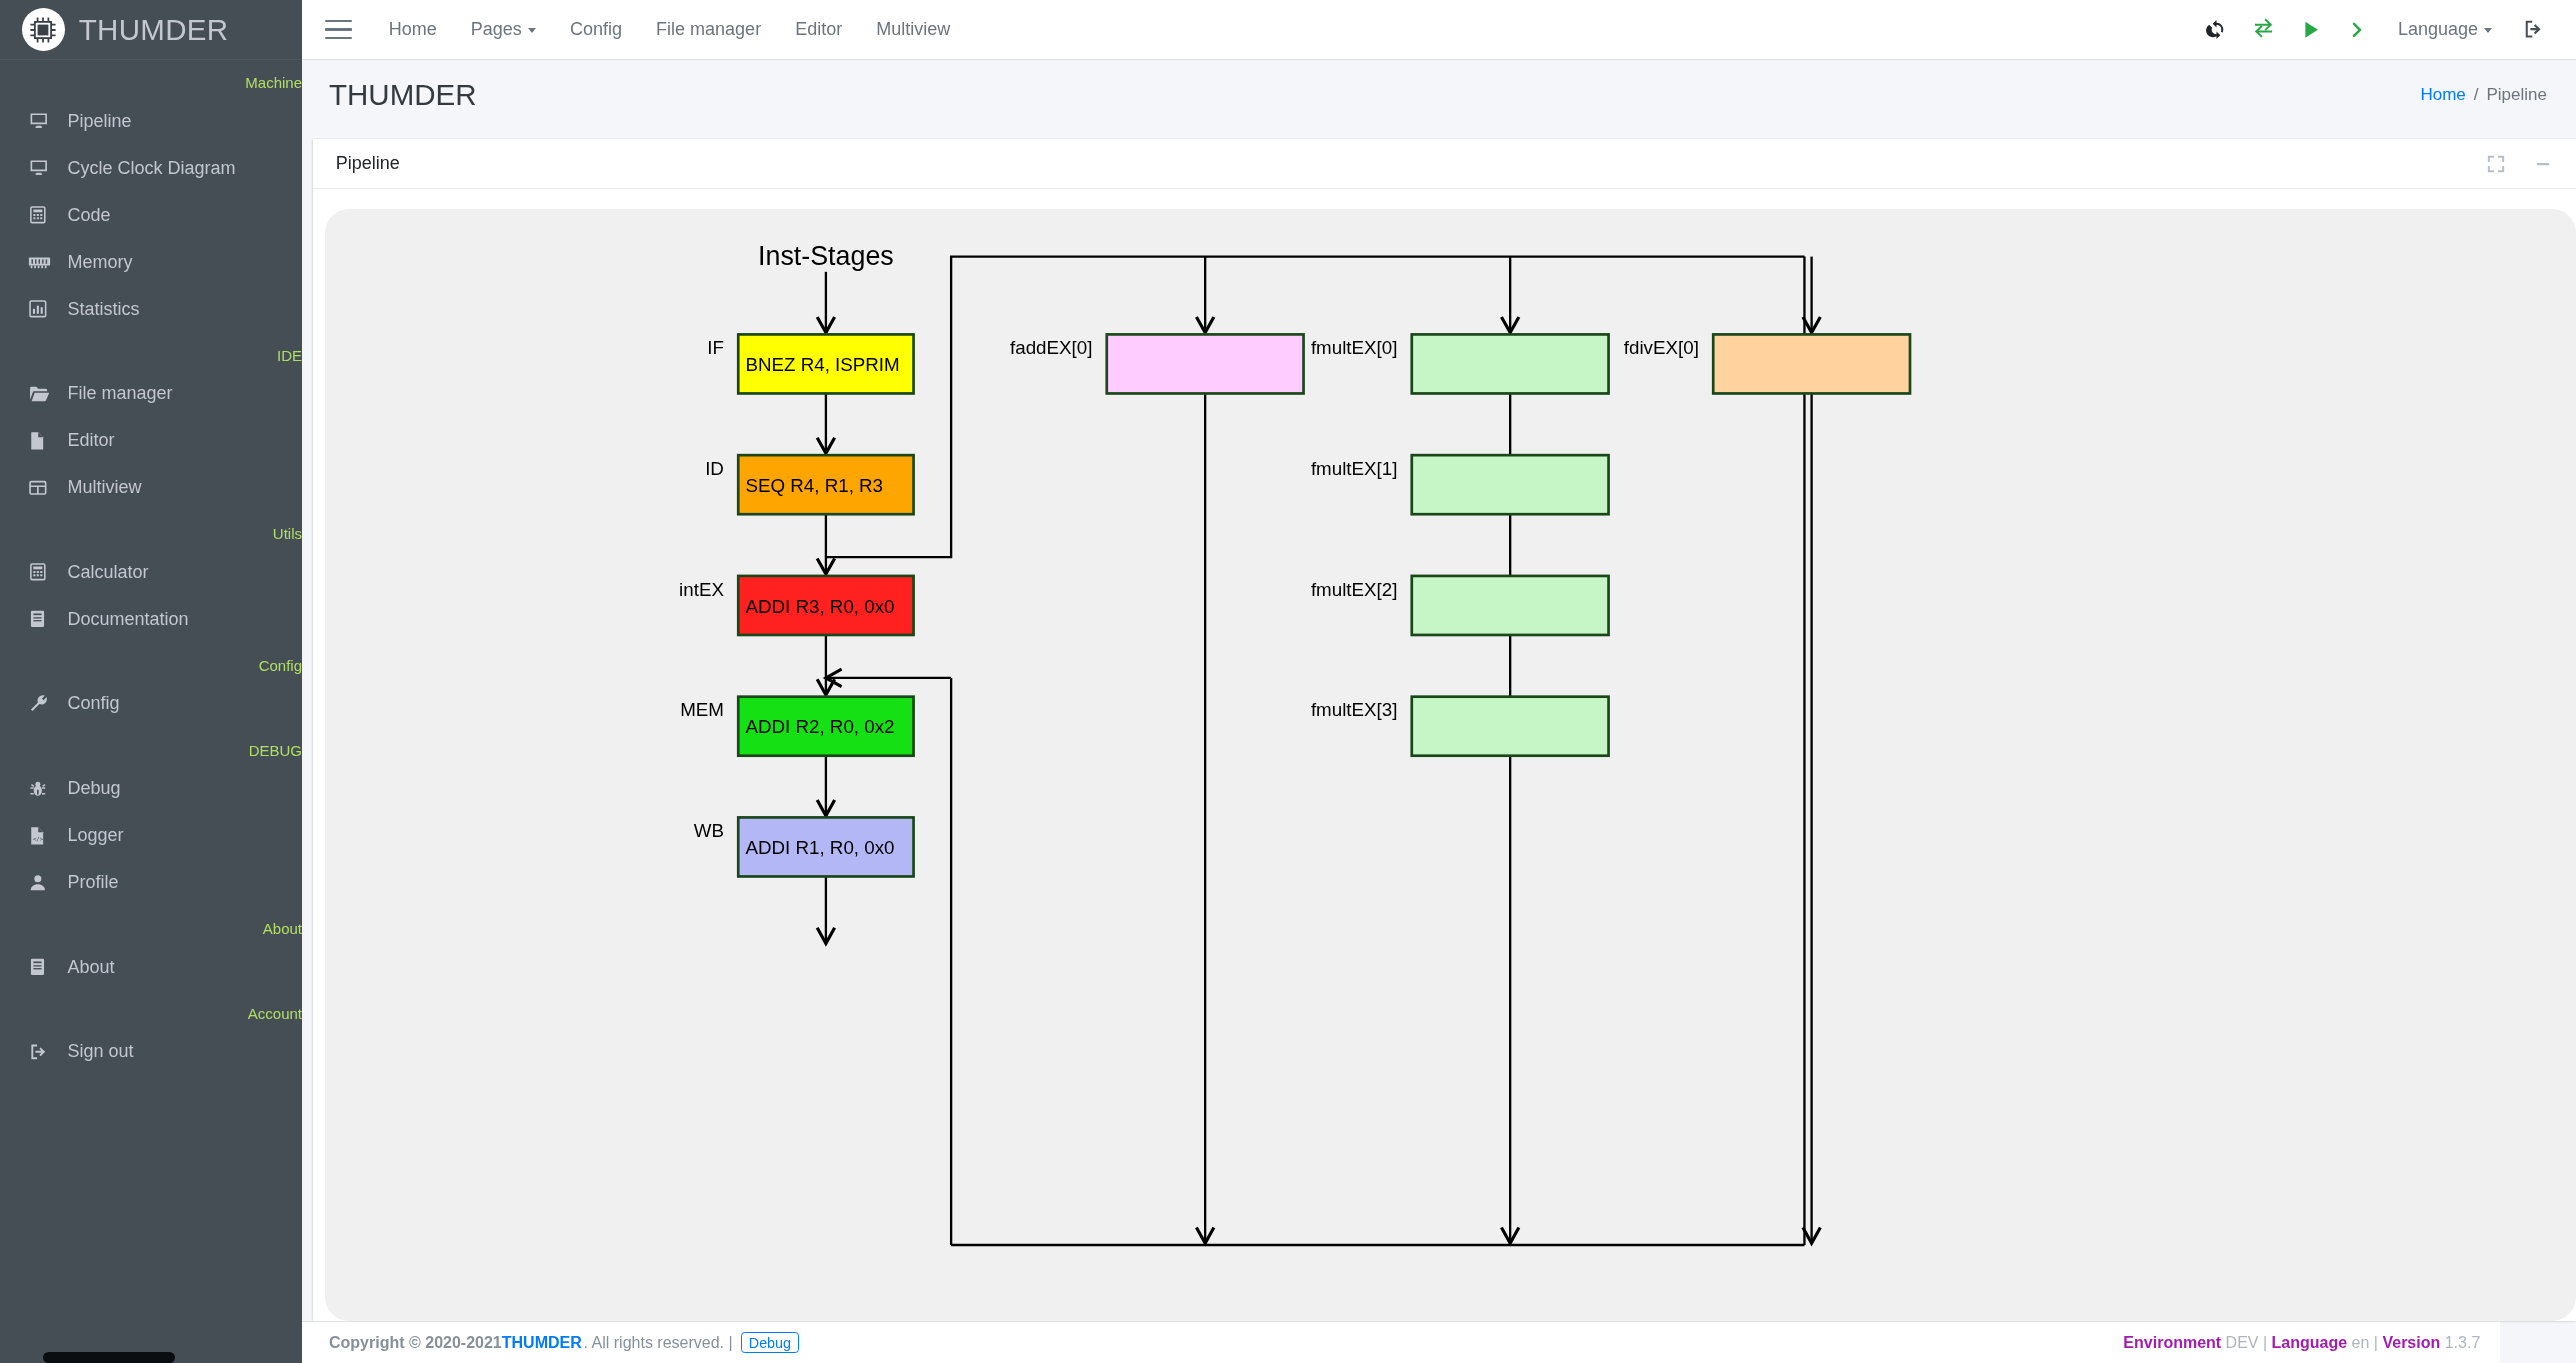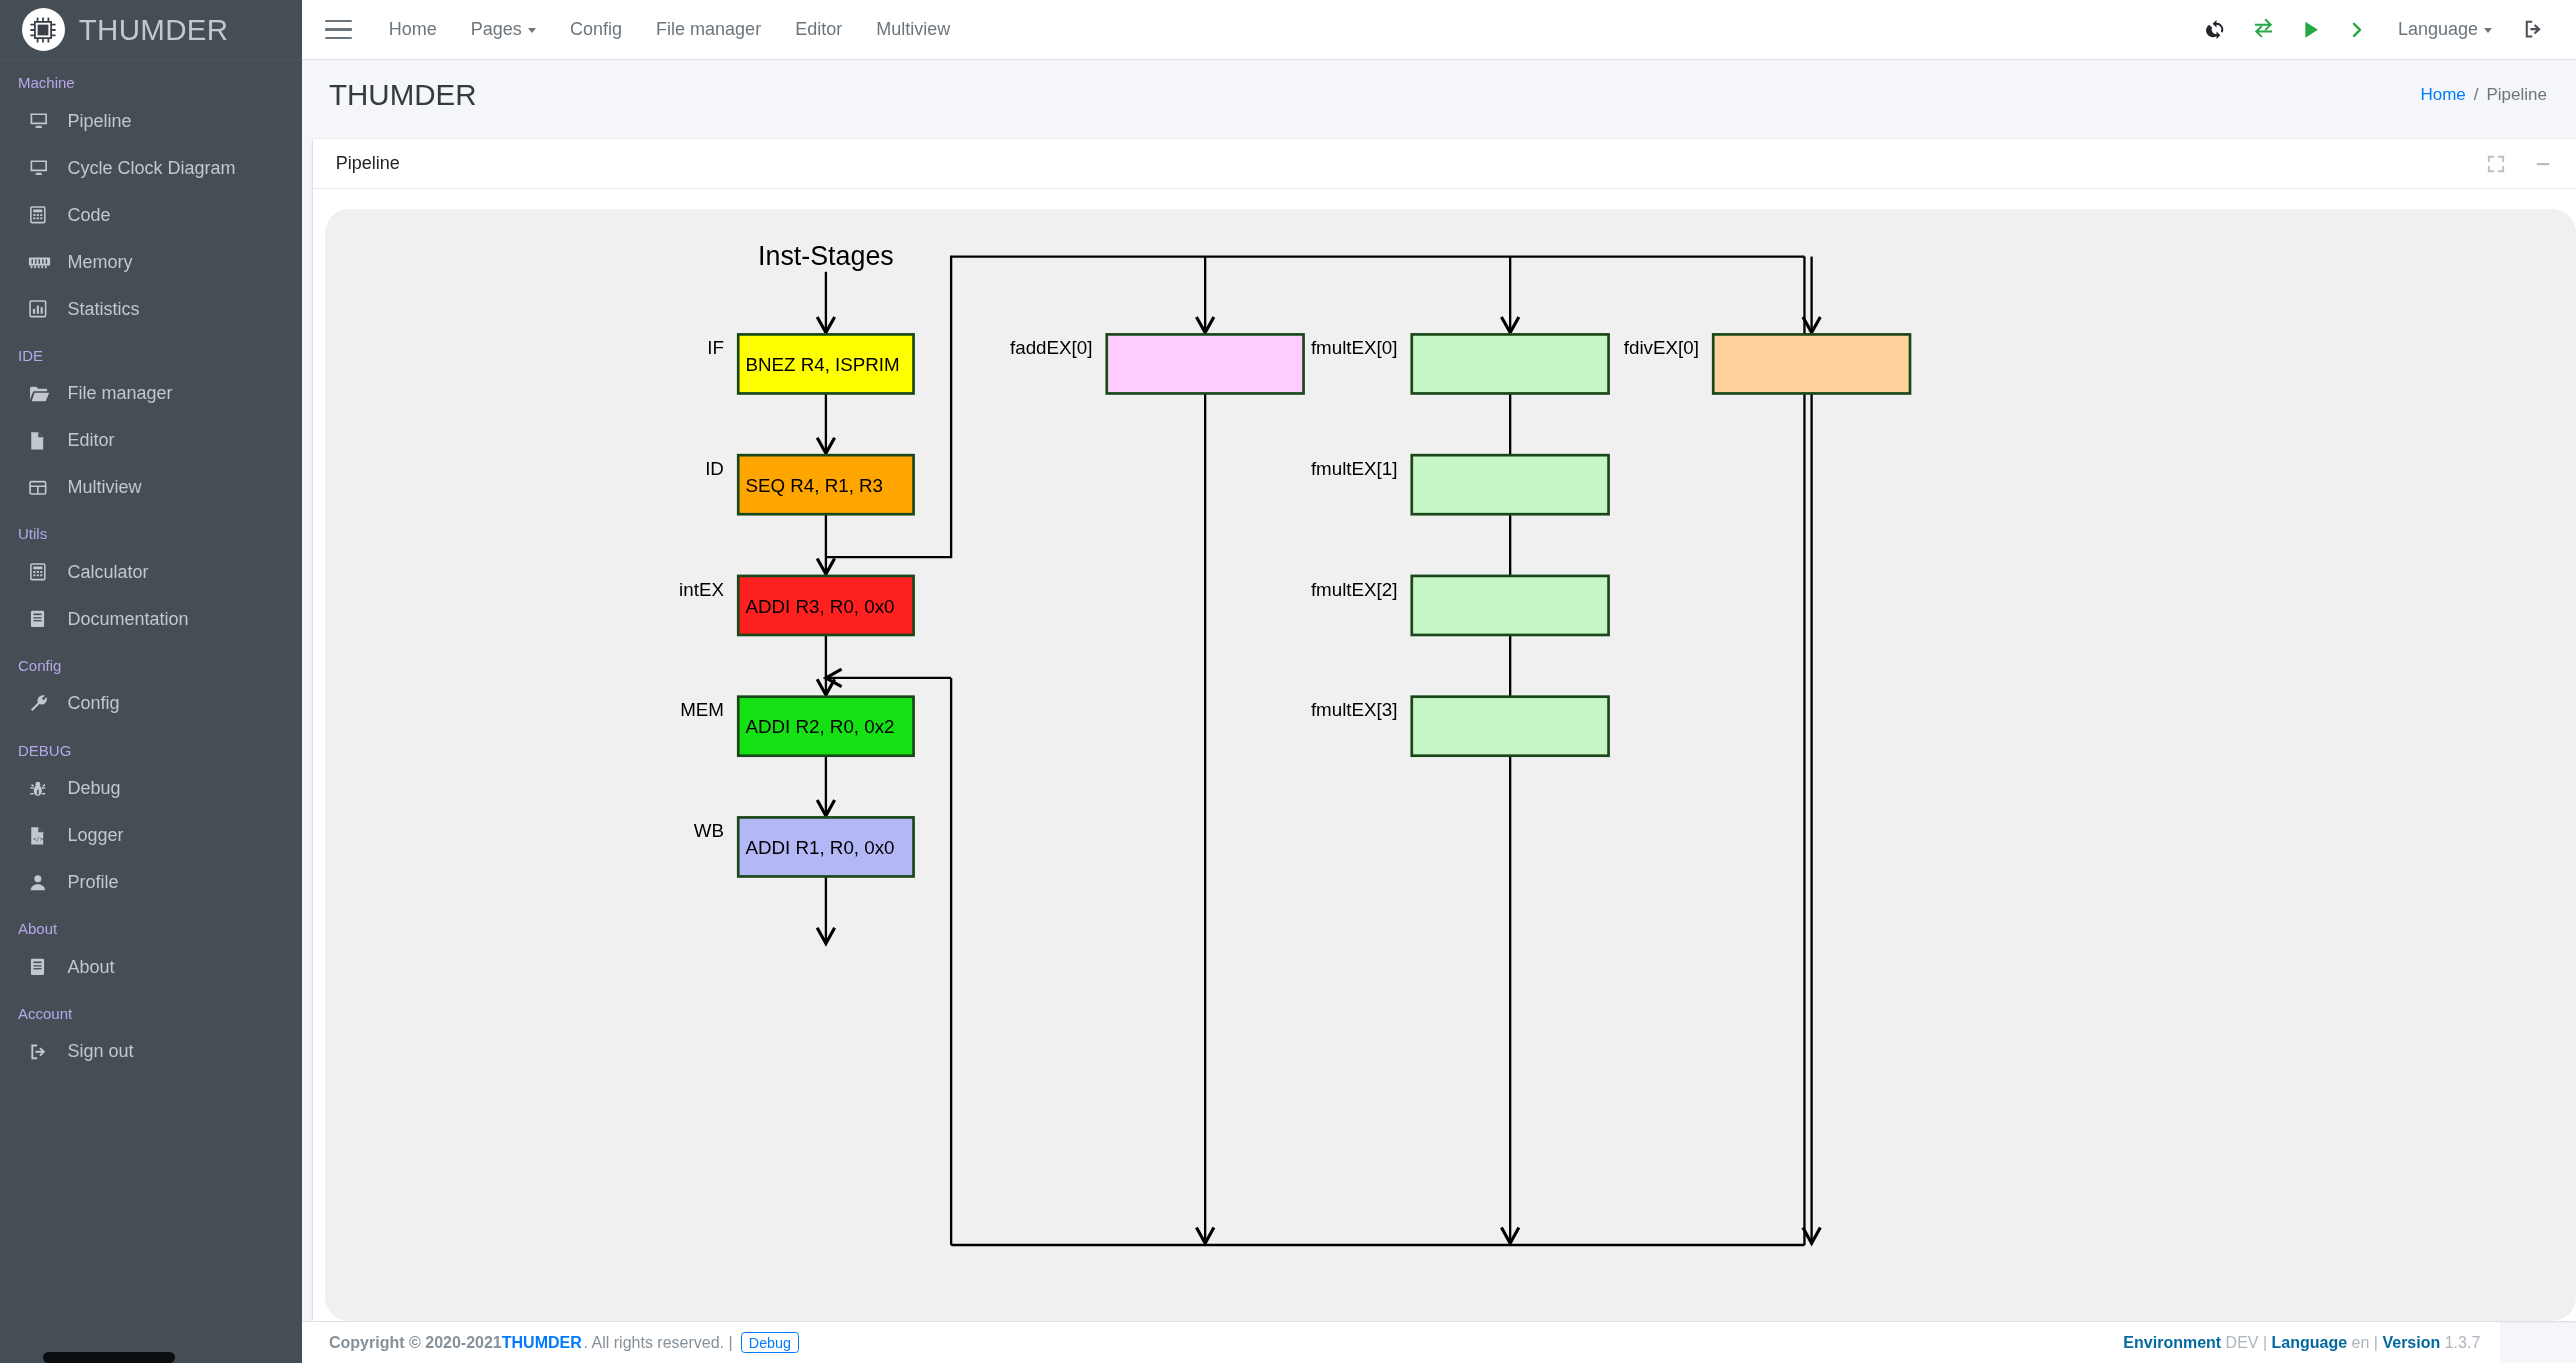--- a/index.html
+++ b/index.html
@@ -52,24 +52,25 @@
     box-shadow: inset -2.7px -3.6px 6.3px rgba(0,0,0,.55);
     position: relative; overflow: hidden;
   }
   .avatar::after {
     content:""; position:absolute; left:7.2px; bottom:0; width:19.7px; height:13.4px;
     background:#4a8fd4; border-radius: 7.2px 7.2px 0 0;
   }
   .user-name { color: #c2c7d0; font-size: 18px; margin-left: 17px; }
 
   .nav-header {
-    color: #c4b5fd;
+    color: #bef264;
     font-size: 15px;
     padding: 14.3px 0 6.3px 18px;
     opacity: .88;
+    text-align: right;
   }
   .nav-item {
     display: flex; align-items: center;
     height: 47px;
     padding-left: 28px;
     color: #c2c7d0;
     font-size: 18px;
     cursor: pointer;
   }
   .nav-ico {
@@ -163,21 +164,21 @@
     display:flex; align-items:center; padding: 0 19.7px 0 27px;
     font-size: 16px; color:#869099;
   }
   #footer .fstrong { font-weight:bold; color:#869099; }
   #footer .brandlink { color:#007bff; font-weight:bold; }
   #debug-badge {
     display:inline-block; border:0.9px solid #007bff; color:#007bff;
     border-radius:3.6px; padding: 1.8px 7.2px; font-size:14.3px; margin-left:8px;
   }
   #footer-right { margin-left:auto; color:#adb5bd; font-size:16px; }
-  #footer-right b { color:#0369a1;text-align:right; }
+  #footer-right b { color:#a21caf;text-align:right; }
 </style>
 </head>
 <body>
 
 <div id="sidebar">
 
   <div class="brand">
     <span class="brand-logo">
       <svg width="36" height="36" viewBox="0 0 40 40">
         <g fill="none" stroke="#3a4149" stroke-width="2">

